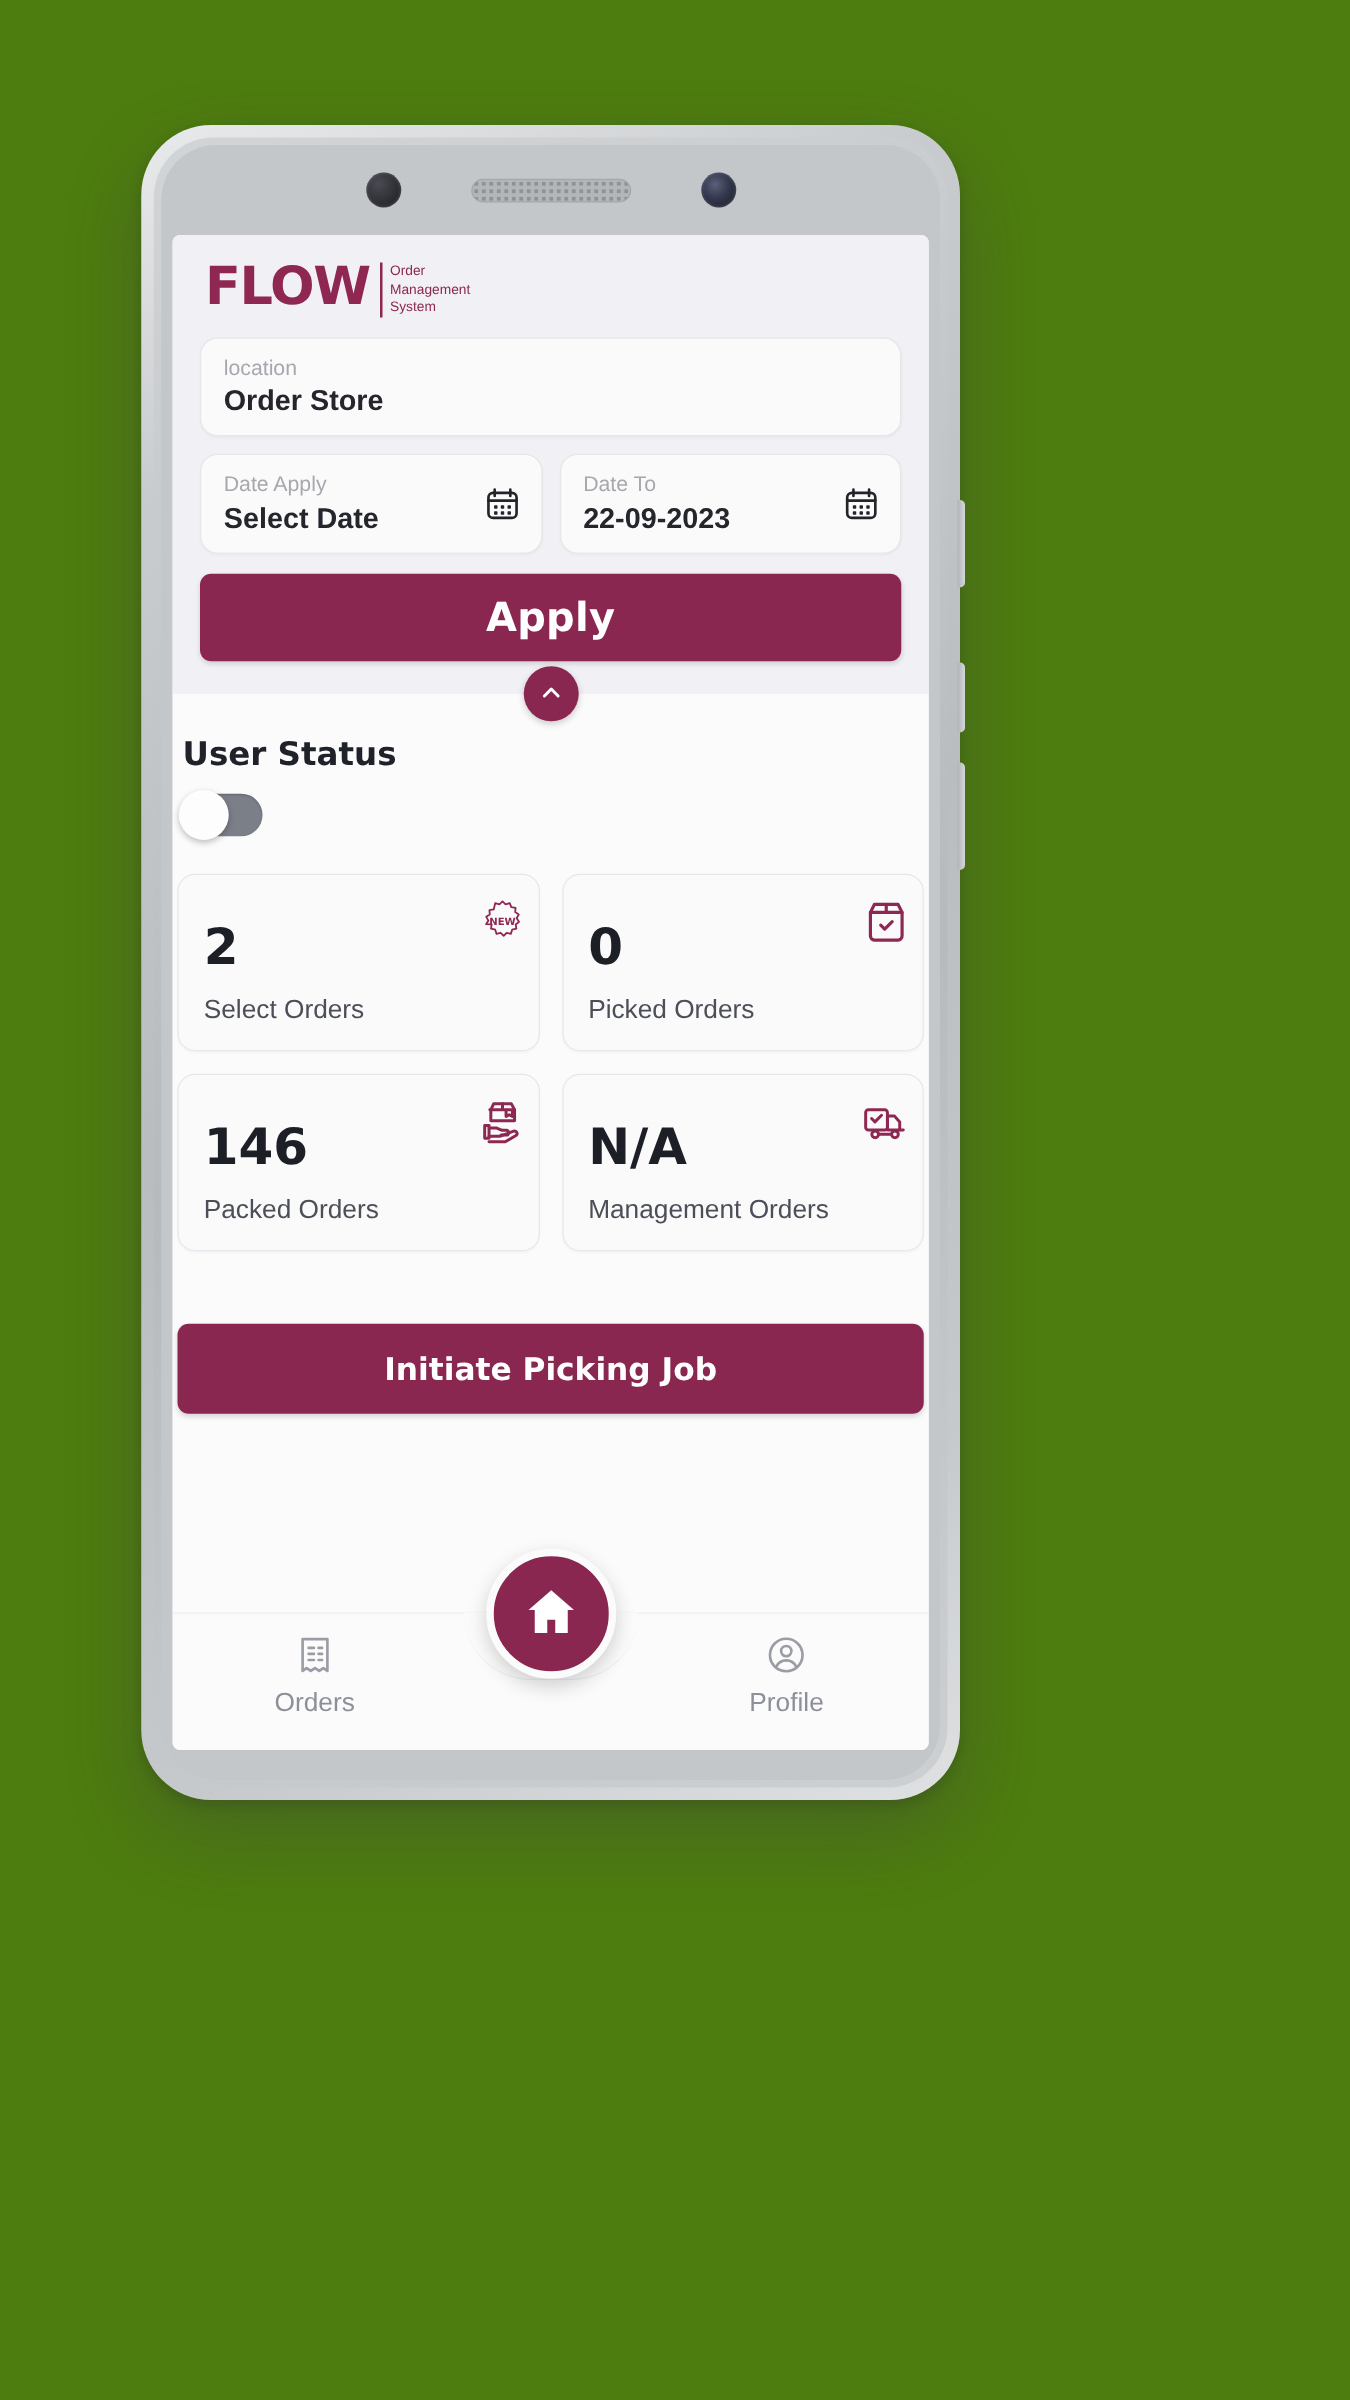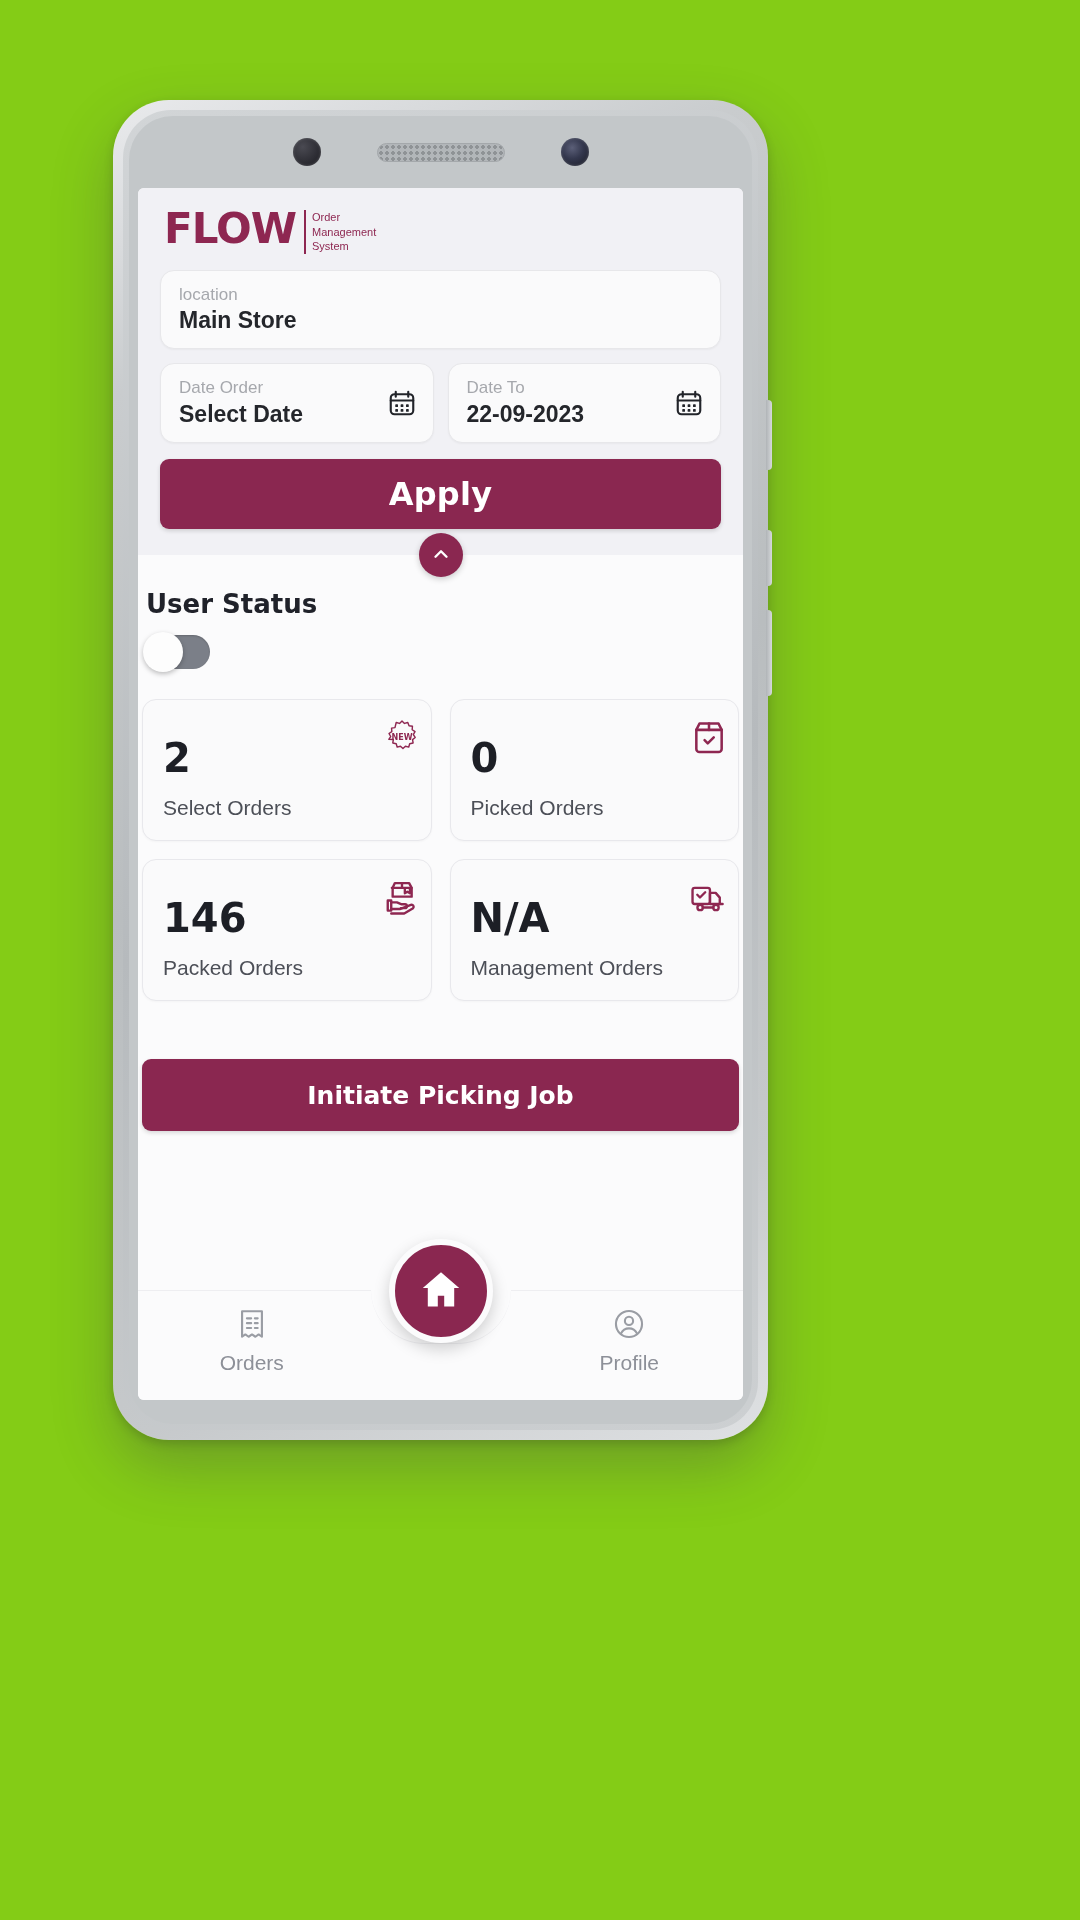--- a/index.html
+++ b/index.html
@@ -5,21 +5,21 @@
   * { box-sizing: border-box; margin: 0; padding: 0; }
   html, body {
     width: 1080px; height: 1920px;
     background: #ffffff;
     font-family: "Liberation Sans", sans-serif;
     overflow: hidden;
   }
   .stage {
     position: relative;
     width: 1080px; height: 1920px;
-    background: #84cc16;
+    background: #4d7c0f;
     display: flex; align-items: center; justify-content: center;
   }
 
   
   .phone {
     position: absolute;
     left: 113px; top: 100px;
     width: 655px; height: 1340px;
     border-radius: 56px;
     background: linear-gradient(155deg,#e9eaec 0%,#c9ccce 18%,#b9bdbf 50%,#c6c9cb 82%,#dfe1e3 100%);
@@ -281,26 +281,26 @@
               <div class="brand-flow">FLOW</div>
               <div class="brand-sub">
                 <span>Order</span>
                 <span>Management</span>
                 <span>System</span>
               </div>
             </div>
 
             <div class="field">
               <div class="field-label">location</div>
-              <div class="field-value">Main Store</div>
+              <div class="field-value">Order Store</div>
             </div>
 
             <div class="date-row">
               <div class="field">
-                <div class="field-label">Date Order</div>
+                <div class="field-label">Date Apply</div>
                 <div class="field-value muted">Select Date</div>
                 <span class="cal-icon">
                   <svg viewBox="0 0 24 24" width="30" height="30" fill="none" stroke="#22242a" stroke-width="1.7">
                     <rect x="3" y="5" width="18" height="16" rx="3"></rect>
                     <path d="M7 3v4M17 3v4M3 10h18" stroke-linecap="round"></path>
                     <g fill="#22242a" stroke="none">
                       <rect x="6.6" y="13" width="2.2" height="2.2" rx=".5"></rect>
                       <rect x="10.9" y="13" width="2.2" height="2.2" rx=".5"></rect>
                       <rect x="15.2" y="13" width="2.2" height="2.2" rx=".5"></rect>
                       <rect x="6.6" y="16.8" width="2.2" height="2.2" rx=".5"></rect>

